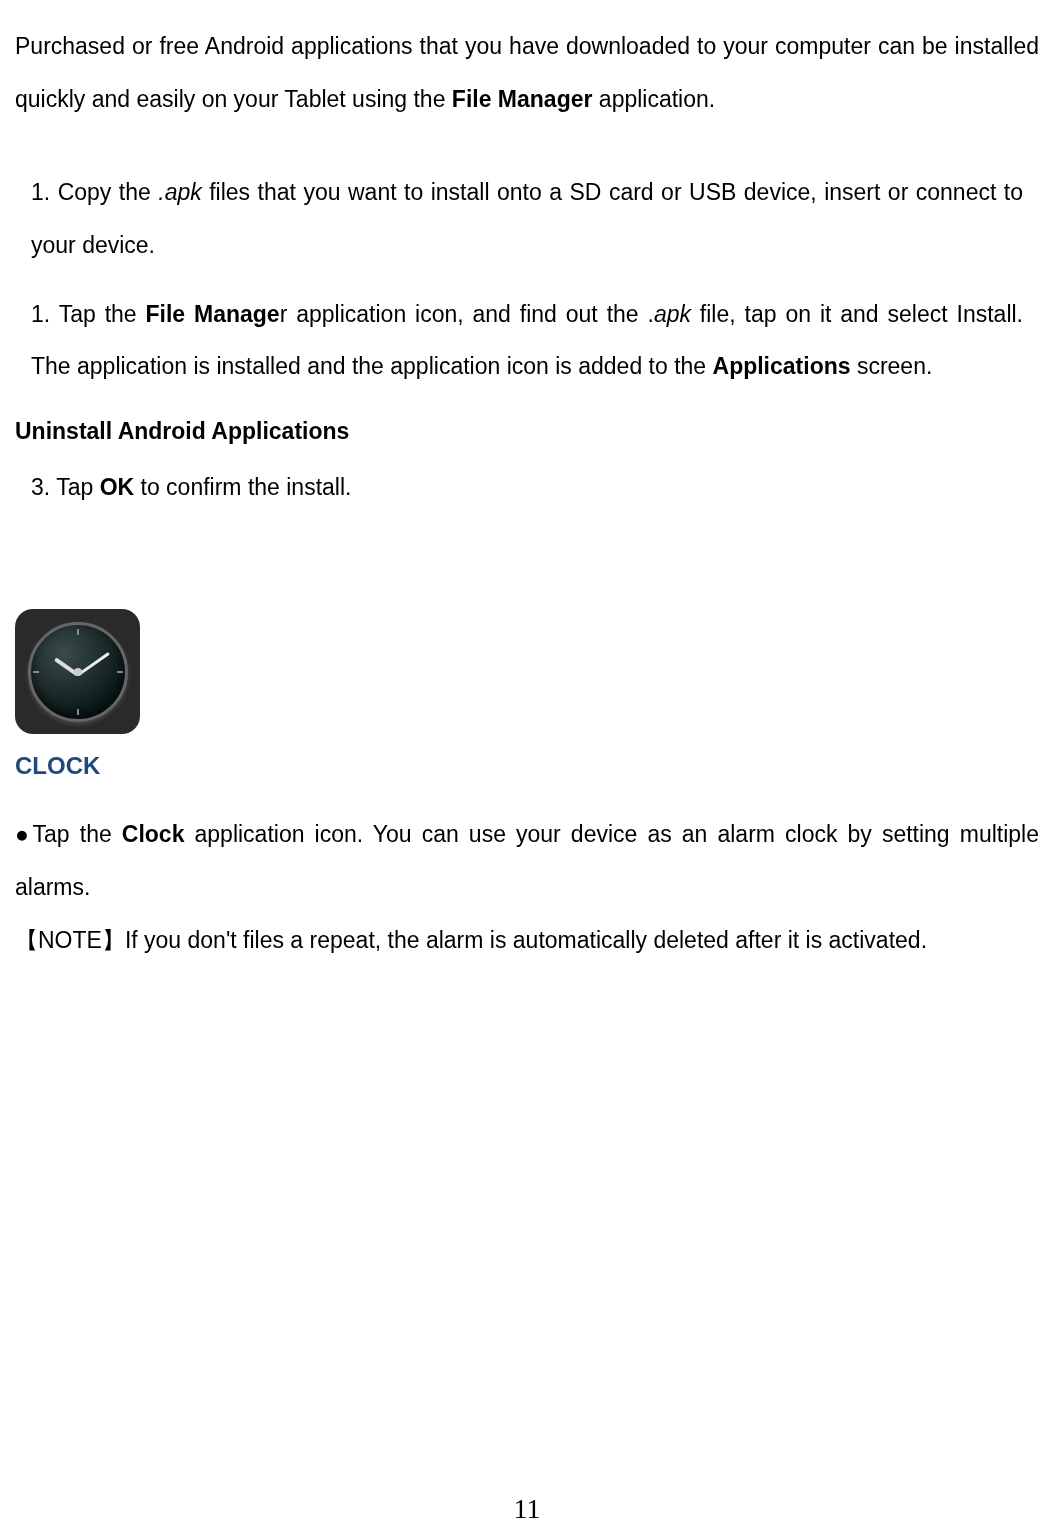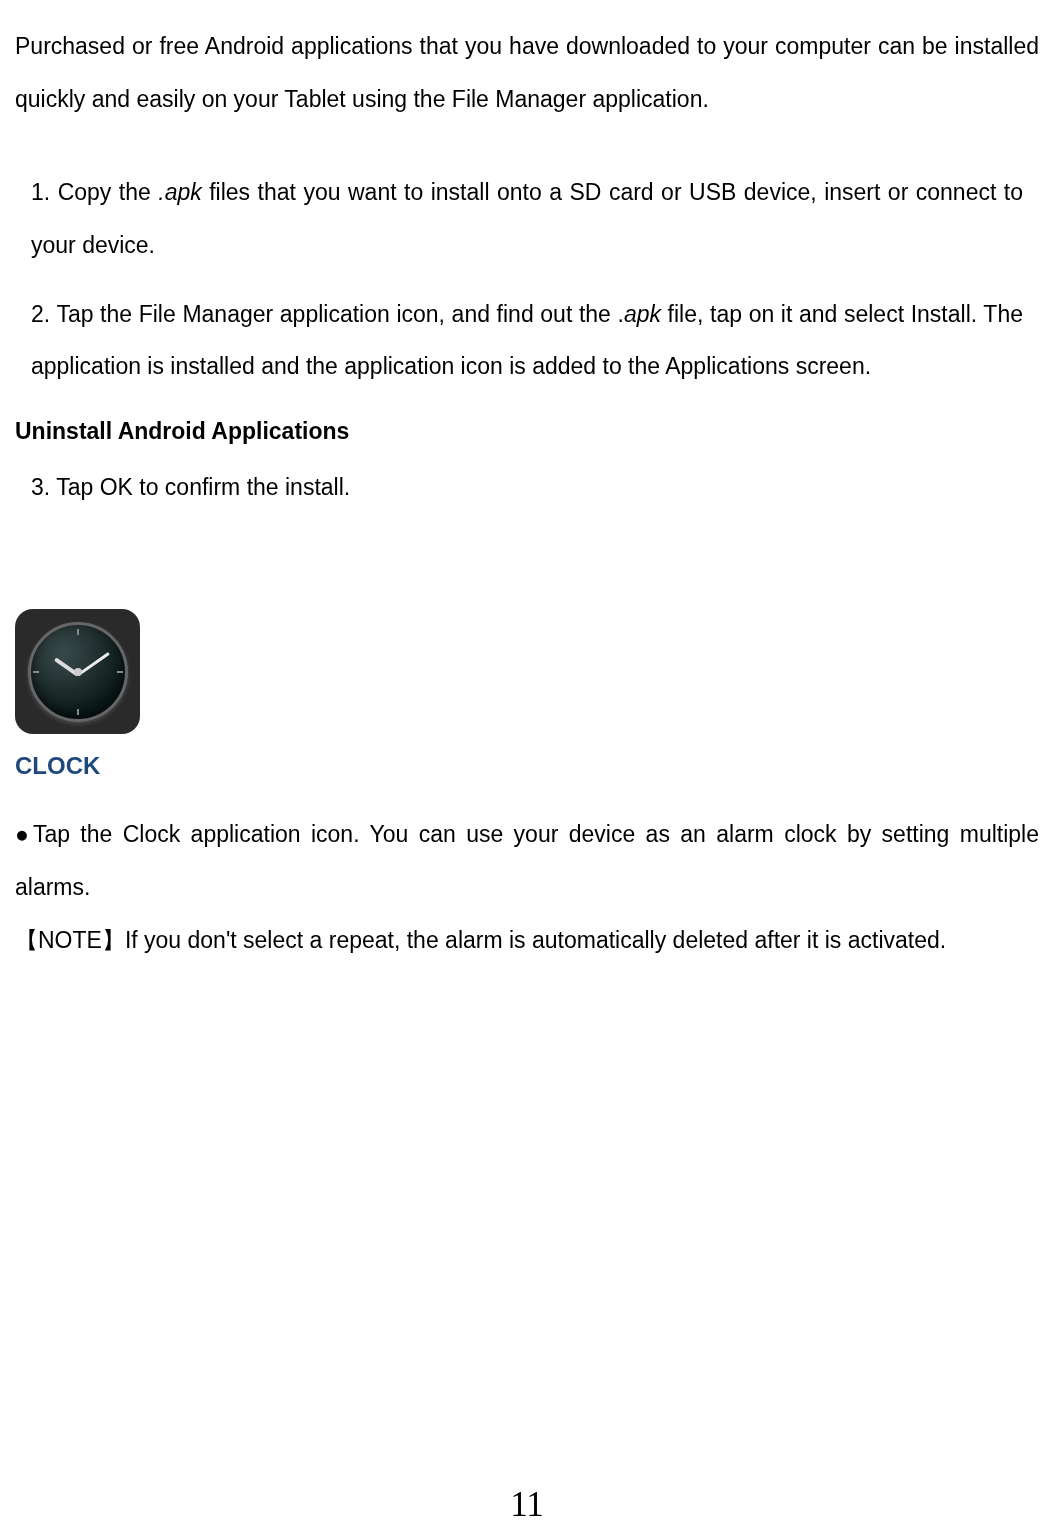--- a/index.html
+++ b/index.html
@@ -16,21 +16,21 @@
       height: 1537px;
       padding: 20px 15px 0 15px;
       position: relative;
     }
     .intro {
       text-align: justify;
       line-height: 2.3;
       margin-bottom: 40px;
     }
     .bold {
-      font-weight: normal;
+      font-weight: bold;
     }
     .italic {
       font-style: italic;
     }
     .step-block {
       line-height: 2.3;
     }
     .step-block p {
       margin: 16px;
     }
@@ -117,36 +117,36 @@
     .clock-text {
       line-height: 2.3;
       text-align: justify;
     }
     .page-number {
       position: absolute;
       bottom: 12px;
       left: 50%;
       transform: translateX(-50%);
       font-family: "Times New Roman", Times, serif;
-      font-size: 35px;
+      font-size: 28px;
     }
   </style>
 </head>
 <body>
 
 <p class="intro">
   <span>Purchased or free Android applications that you have downloaded to your computer can be installed quickly and easily on your Tablet using the </span><span class="bold">File Manager</span><span> application.</span>
 </p>
 
 <div class="step-block">
   <p class="step-item">
     <span>1. Copy the </span><span class="italic">.apk</span><span> files that you want to install onto a SD card or USB device, insert or connect to your device.</span>
   </p>
   <p class="step-item">
-    <span>2. Tap the </span><span class="bold">File Manage</span><span>r application icon, and find out the .</span><span class="italic">apk</span><span> file, tap on it and select Install. The application is installed and the application icon is added to the </span><span class="bold">Applications</span><span> screen.</span>
+    <span>1. Tap the </span><span class="bold">File Manage</span><span>r application icon, and find out the .</span><span class="italic">apk</span><span> file, tap on it and select Install. The application is installed and the application icon is added to the </span><span class="bold">Applications</span><span> screen.</span>
   </p>
 </div>
 
 <p class="section-heading">Uninstall Android Applications</p>
 
 <div class="step-block">
   <p>
     <span>3. Tap </span><span class="bold">OK</span><span> to confirm the install.</span>
   </p>
 </div>
@@ -162,16 +162,16 @@
     <div class="clock-center"></div>
   </div>
 </div>
 
 <p class="clock-section-title">CLOCK</p>
 
 <div class="clock-text">
   <p class="step-item">
     <span>●Tap the </span><span class="bold">Clock</span><span> application icon. You can use your device as an alarm clock by setting multiple alarms.</span>
   </p>
-  <p class="step-item">【NOTE】If you don't select a repeat, the alarm is automatically deleted after it is activated.</p>
+  <p class="step-item">【NOTE】If you don't files a repeat, the alarm is automatically deleted after it is activated.</p>
 </div>
 
 <div class="page-number">11</div>
 
 </body></html>

